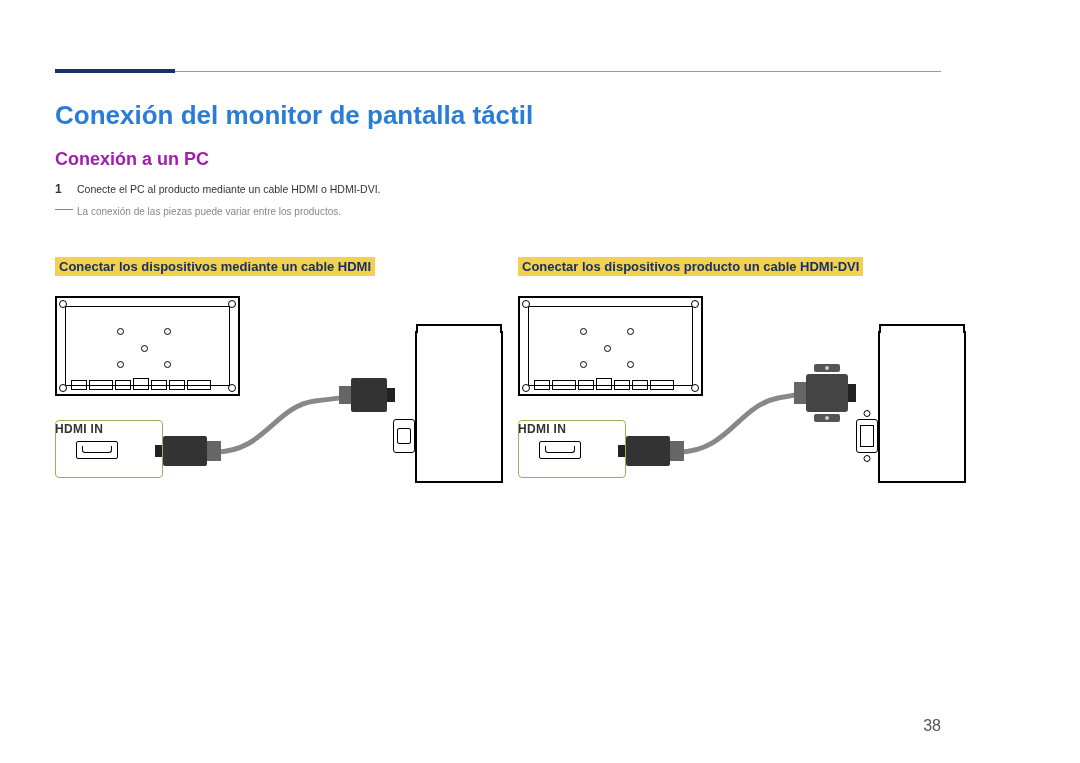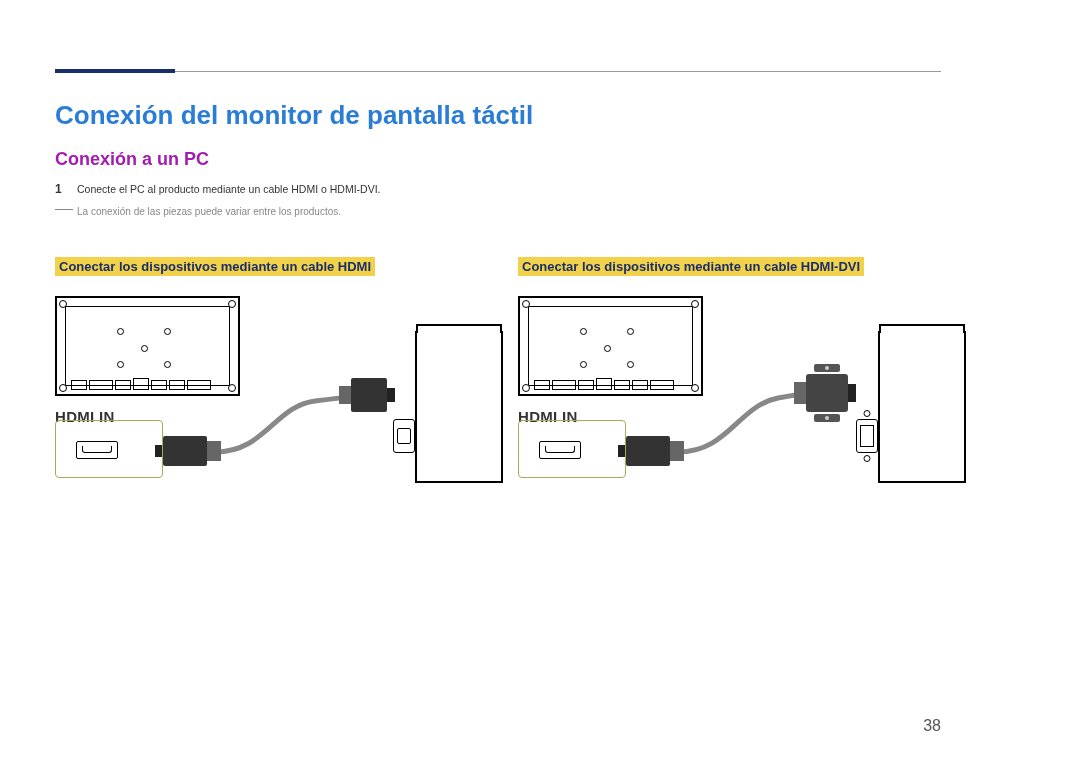--- a/index.html
+++ b/index.html
@@ -209,22 +209,22 @@
   .pc-port.dvi::after { bottom: -10px; }
   .pc-dviport-inner {
     position: absolute;
     left: 3px; right: 3px; top: 5px; bottom: 5px;
     border: 1px solid #000;
   }
   
   .hdmi-label {
     position: absolute;
     left: 0;
-    top: 112px;
-    font-size: 15px;
+    top: 126px;
+    font-size: 12px;
     font-weight: 700;
     color: #333;
     letter-spacing: 0.3px;
   }
   .hdmi-callout {
     position: absolute;
     left: 0;
     top: 124px;
     width: 108px;
     height: 58px;
@@ -336,21 +336,21 @@
 
         <div class="hdmi-label">HDMI IN</div>
         <div class="hdmi-callout">
           <div class="hdmi-port"></div>
         </div>
 
       </div>
     </div>
 
     <div class="col">
-      <div class="sec-heading">Conectar los dispositivos mediante un cable HDMI-DVI</div>
+      <div class="sec-heading">Conectar los dispositivos producto un cable HDMI-DVI</div>
       <div class="diagram">
 
         <div class="monitor">
           <span class="mscrew" style="left:2px;top:2px"></span>
           <span class="mscrew" style="right:2px;top:2px"></span>
           <span class="mscrew" style="left:2px;bottom:2px"></span>
           <span class="mscrew" style="right:2px;bottom:2px"></span>
           <div class="vesa">
             <span class="vh" style="left:0;top:0"></span>
             <span class="vh" style="right:0;top:0"></span>

